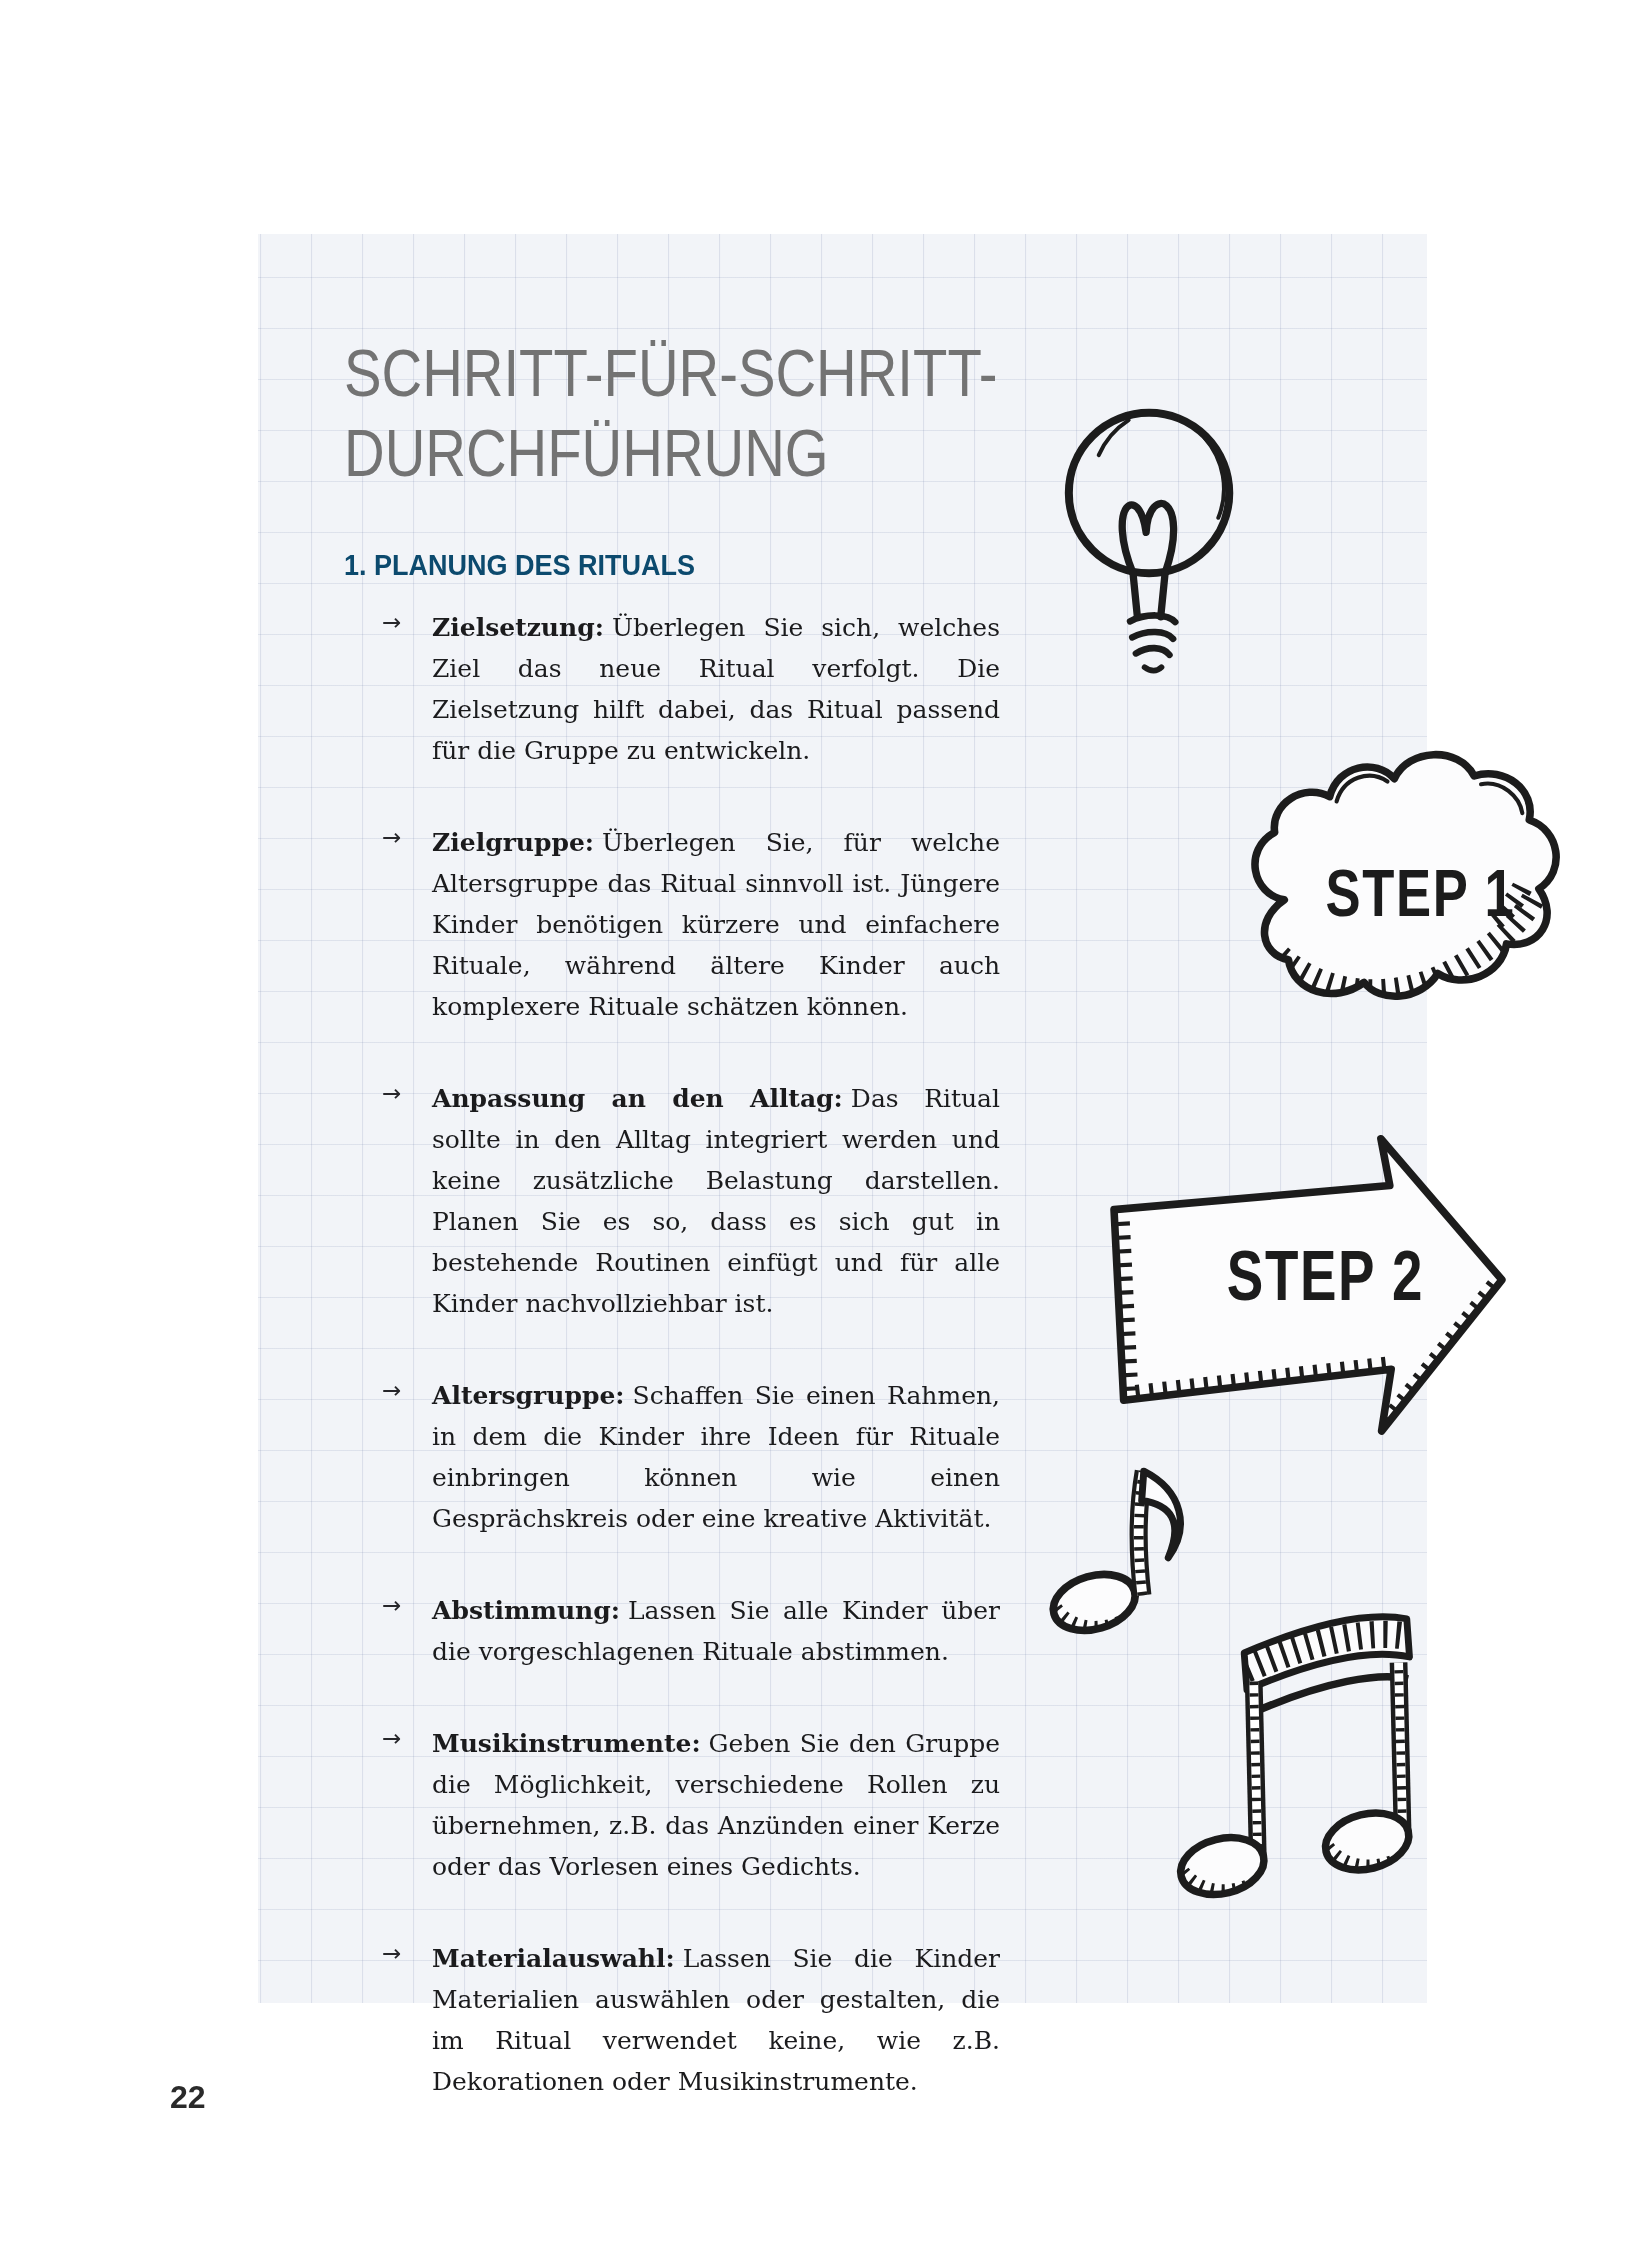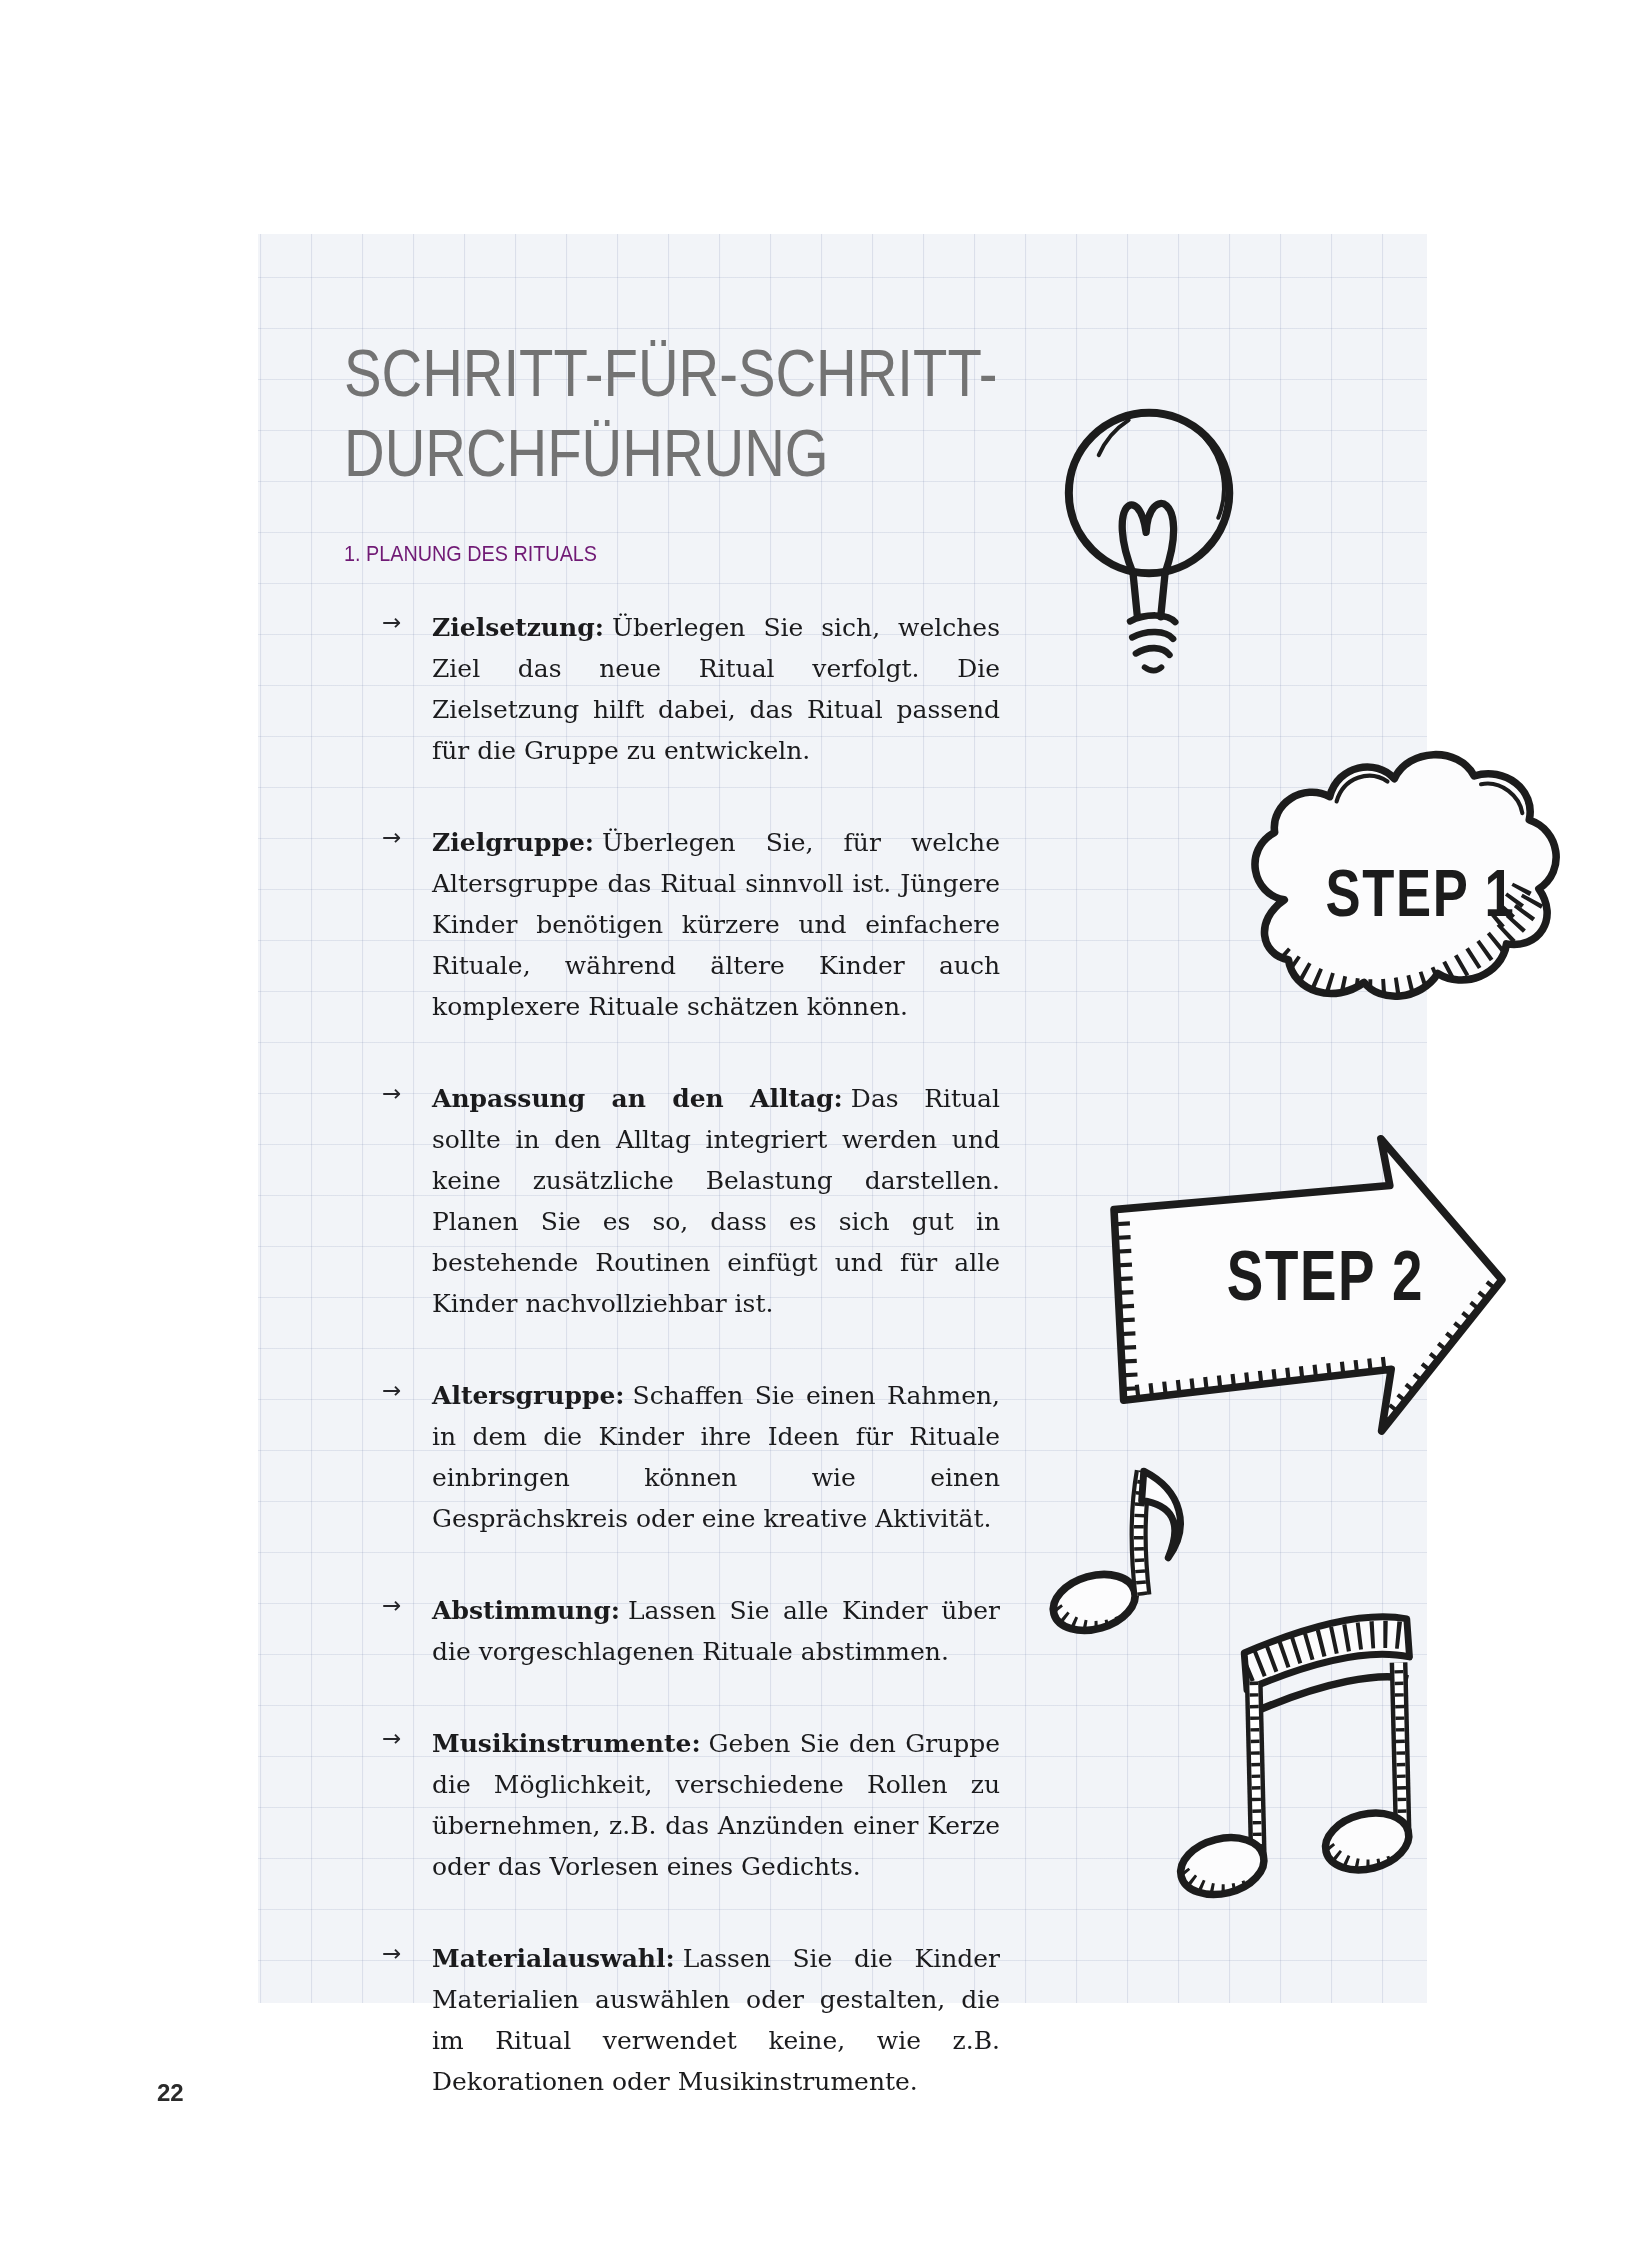--- a/index.html
+++ b/index.html
@@ -17,43 +17,43 @@
     background-position:2.1px 43px;
   }
   #title{
     position:absolute;left:344px;top:288px;
     font-weight:normal;font-size:67px;line-height:80px;letter-spacing:0px;
     color:#737373;white-space:nowrap;
   }
   #title .cond{display:inline-block;transform:scaleX(0.84);transform-origin:left top;}
   #section-heading{
     position:absolute;left:344px;top:523px;
-    font-weight:normal;font-size:22px;color:#701a75;white-space:nowrap;
+    font-weight:bold;font-size:30px;color:#0c4a6e;white-space:nowrap;
   }
   #section-heading .cond{display:inline-block;transform:scaleX(0.9);transform-origin:left top;}
   #bullets{
     position:absolute;left:382px;top:600px;width:625px;
     font-family:"DejaVu Serif","Liberation Serif",serif;
     font-size:25px;line-height:41px;color:#1b1b1d;
   }
   .bullet{display:flex;margin-bottom:37px;}
   .bullet .arrow{
     flex:0 0 43px;font-family:"DejaVu Sans",sans-serif;
     font-size:23px;color:#26262a;padding-top:2.1px;
   }
   .bullet p{margin:7px;flex:1;text-align:justify;}
   .bullet b{margin-right:0.32em;}
   .doodle{position:absolute;}
   .step-label{
     font-family:"Liberation Sans",sans-serif;font-weight:bold;
     letter-spacing:3px;fill:#1c1c1c;
   }
   #page-number{
-    position:absolute;left:157px;top:2079px;
-    font-weight:bold;font-size:24px;color:#2a2a2a;
+    position:absolute;left:170px;top:2079px;
+    font-weight:bold;font-size:32px;color:#2a2a2a;
   }
 </style>
 </head>
 <body>
 
 <div id="paper"></div>
 
 <h1 id="title"><span class="cond"><span>SCHRITT-FÜR-SCHRITT-</span><br><span>DURCHFÜHRUNG</span></span></h1>
 
 <h2 id="section-heading"><span class="cond">1. PLANUNG DES RITUALS</span></h2>

